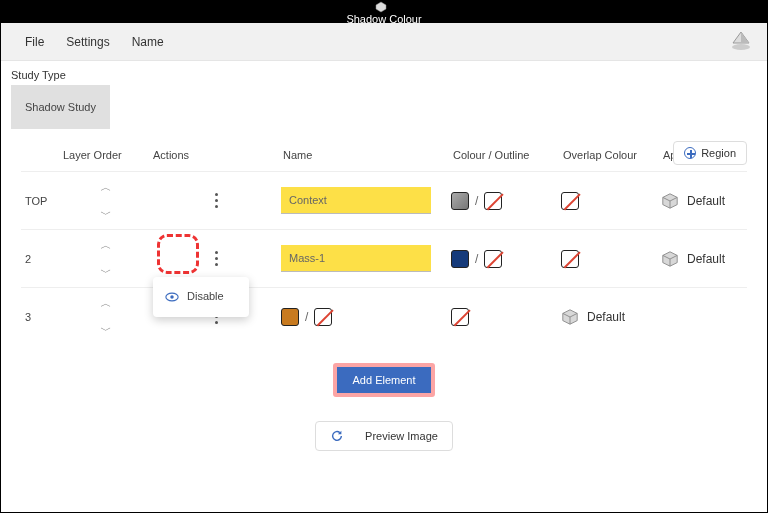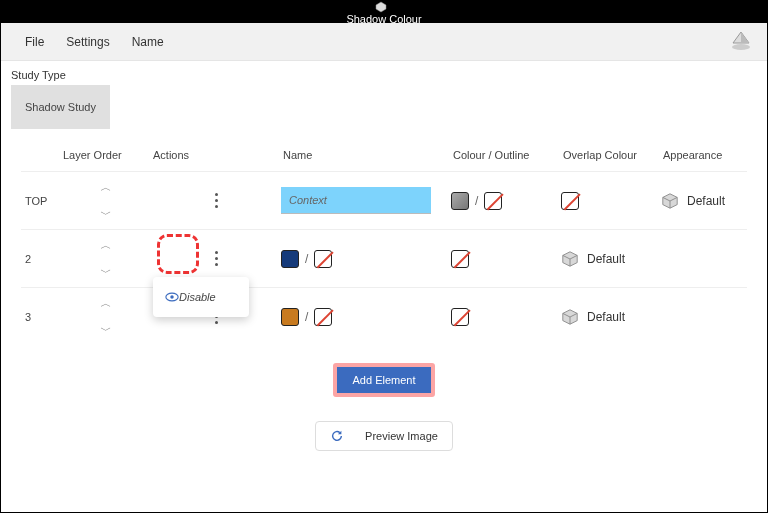--- a/index.html
+++ b/index.html
@@ -113,28 +113,27 @@
   .actions {
     display:flex; align-items:center; justify-content:center;
   }
   .kebab {
     width: 28px; height: 28px;
     display:flex; flex-direction:column; align-items:center; justify-content:center;
     gap:3px; cursor:pointer; border-radius:4px;
   }
   .kebab span { width:3px; height:3px; background:#555; border-radius:50%; }
   .name-input {
-    background: #7dd3fc;
+    background: #fde047;
     border: none;
     border-bottom: 1px solid #bbb;
     padding: 7px 8px;
     width: 150px;
     font-size: 11px;
     color: #666;
-    font-style: italic;
   }
   .swatch-group { display:flex; align-items:center; gap:6px; }
   .swatch {
     width: 18px; height: 18px;
     border: 1.5px solid #222;
     border-radius: 3px;
     position: relative;
     cursor: pointer;
   }
   .swatch.none::after {
@@ -185,22 +184,22 @@
   .popup {
     position:absolute;
     background:#fff;
     border-radius:4px;
     box-shadow: 0 3px 10px rgba(0,0,0,0.2);
     padding: 6px 0;
     width: 96px;
     z-index: 5;
   }
   .popup .pitem {
-    display:flex; align-items:center; 
-    padding: 7px 12px; font-size:11px; color:#444; cursor:pointer;font-style:italic;
+    display:flex; gap:8px;
+    padding: 7px 12px; font-size:11px; color:#444; cursor:pointer;
   }
   .eye-icon, .trash-icon { width:14px; height:14px; }
   .header-wrap { position: relative; }
 </style>
 </head>
 <body>
 
 <div class="titlebar">
   <span class="appicon">
     <svg viewBox="0 0 12 12">
@@ -238,20 +237,24 @@
   <div class="header-wrap">
     <div class="header-row">
       <div class="col"></div>
       <div class="col">Layer Order</div>
       <div class="col">Actions</div>
       <div class="col">Name</div>
       <div class="col">Colour / Outline</div>
       <div class="col">Overlap Colour</div>
       <div class="col">Appearance</div>
     </div>
+    <div class="region-btn">
+      <span class="plus-icon"></span>
+      <span>Region</span>
+    </div>
   </div>
 
   <div class="row">
     <div class="idx">TOP</div>
     <div class="layer-order">
       <span>︿</span>
       <span>﹀</span>
     </div>
     <div class="actions">
       <div class="kebab">
@@ -285,20 +288,21 @@
       <span>︿</span>
       <span>﹀</span>
     </div>
     <div class="actions">
       <div class="kebab" id="kebab2">
           <span></span>
           <span></span>
           <span></span>
         </div>
     </div>
+    <div><input class="name-input" value="Mass-1" style=""></div>
     <div class="swatch-group">
       <div class="swatch navy"></div>
       <span class="slash">/</span>
       <div class="swatch none"></div>
     </div>
     <div class="swatch-group">
       <div class="swatch none"></div>
     </div>
     <div class="appearance-cell">
       <svg class="cube-icon" viewBox="0 0 20 20">

